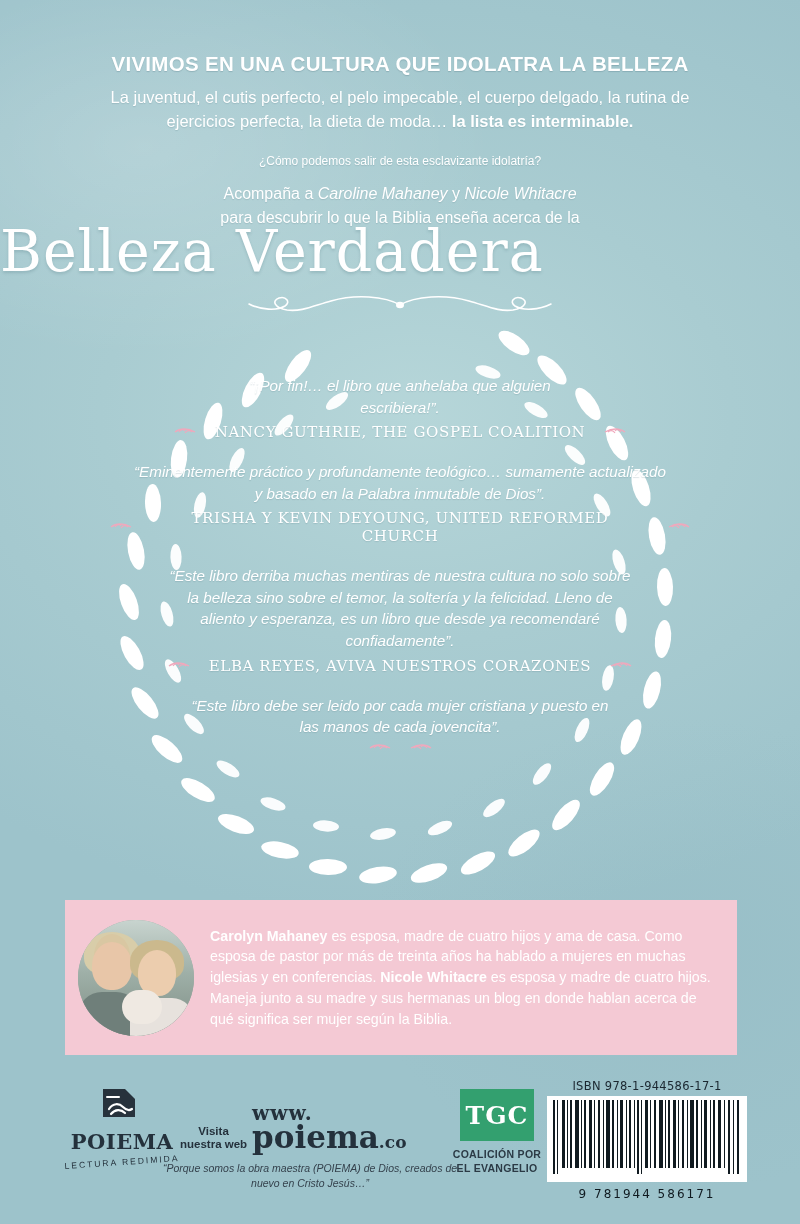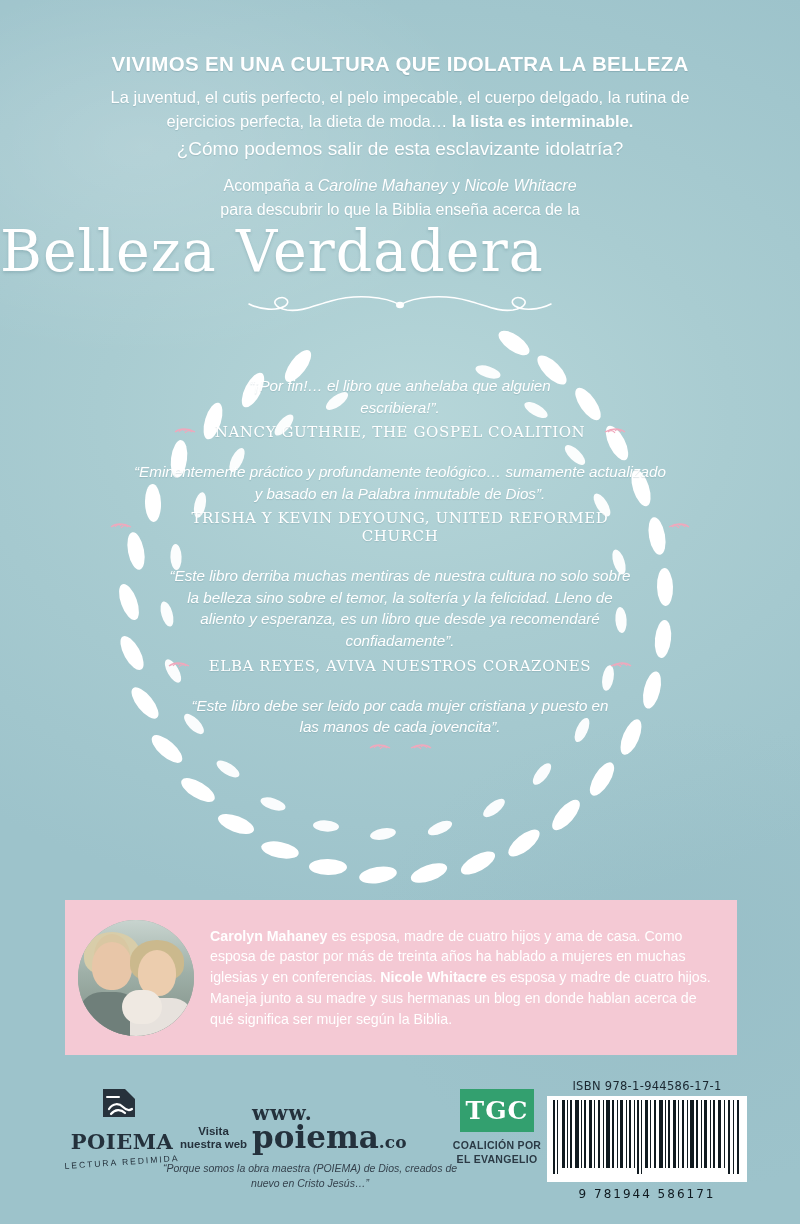--- a/index.html
+++ b/index.html
@@ -52,22 +52,22 @@
     font-size: 16.5px;
     line-height: 1.45;
     margin: 0 auto;
     width: 620px;
     text-shadow: 0 1px 1px rgba(60,100,110,0.18);
   }
   .subline .bold {
     font-weight: bold;
   }
   .question {
-    font-size: 19px;
-    margin: 4px 0 14px 0;
+    font-size: 12px;
+    margin: 20px 0 14px 0;
     text-shadow: 0 1px 1px rgba(60,100,110,0.2);
   }
   .accompany {
     font-size: 16px;
     line-height: 1.5;
     width: 620px;
     margin: 0 auto;
     text-shadow: 0 1px 1px rgba(60,100,110,0.18);
   }
   .accompany i {
@@ -318,21 +318,21 @@
   }
   .tgc {
     position: absolute;
     left: 437px;
     top: 14px;
     width: 120px;
     text-align: center;
   }
   .tgc-box {
     width: 74px;
-    height: 43px;
+    height: 52px;
     background: #33a06f;
     margin: 0 auto 6px auto;
     color: #ffffff;
     font-family: "DejaVu Serif", serif;
     font-weight: bold;
     font-size: 25px;
     letter-spacing: 1px;
     display: flex;
     align-items: center;
     justify-content: center;

